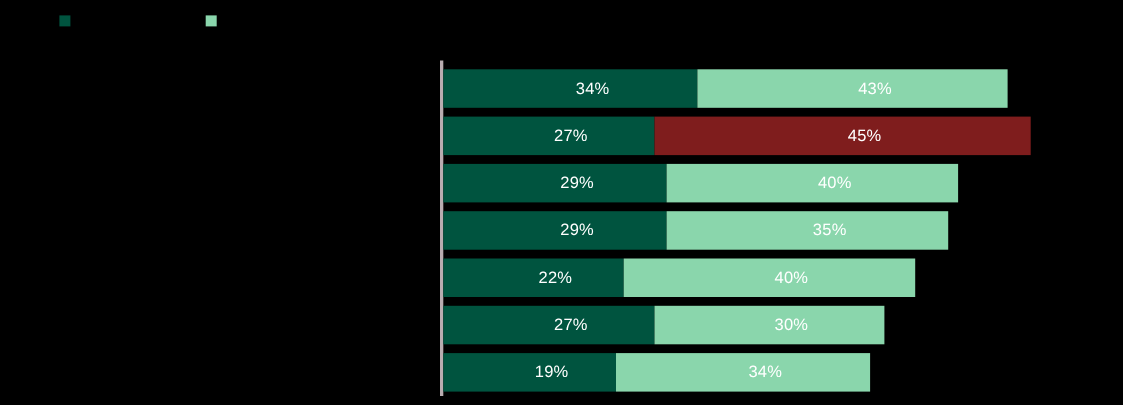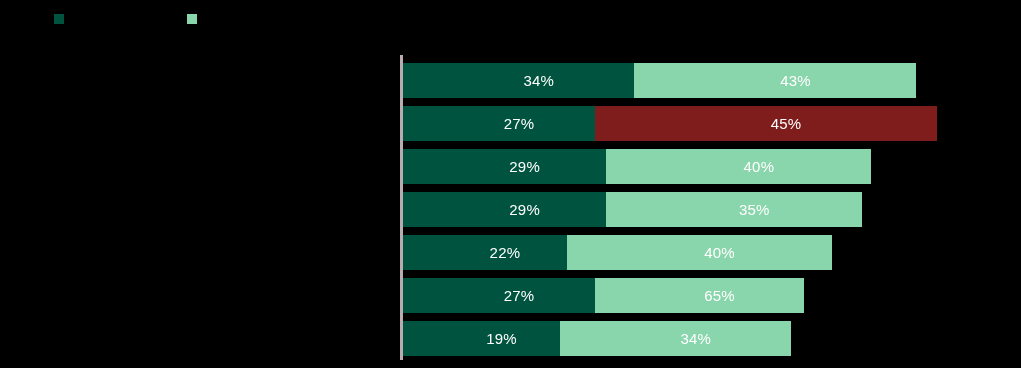--- a/index.html
+++ b/index.html
@@ -147,21 +147,21 @@
         </div>
         <div class="seg" style="width: 225.2px; background: rgb(138, 214, 172);">
           <span class="seg-label">40%</span>
         </div>
       </div>
       <div class="bar-row" style="top: 223px;">
         <div class="seg" style="width: 152.01px; background: rgb(0, 84, 63);">
           <span class="seg-label">27%</span>
         </div>
         <div class="seg" style="width: 168.9px; background: rgb(138, 214, 172);">
-          <span class="seg-label">65%</span>
+          <span class="seg-label">30%</span>
         </div>
       </div>
       <div class="bar-row" style="top: 266px;">
         <div class="seg" style="width: 117px; background: rgb(0, 84, 63);">
           <span class="seg-label">19%</span>
         </div>
         <div class="seg" style="width: 191.42px; background: rgb(138, 214, 172);">
           <span class="seg-label">34%</span>
         </div>
       </div>

